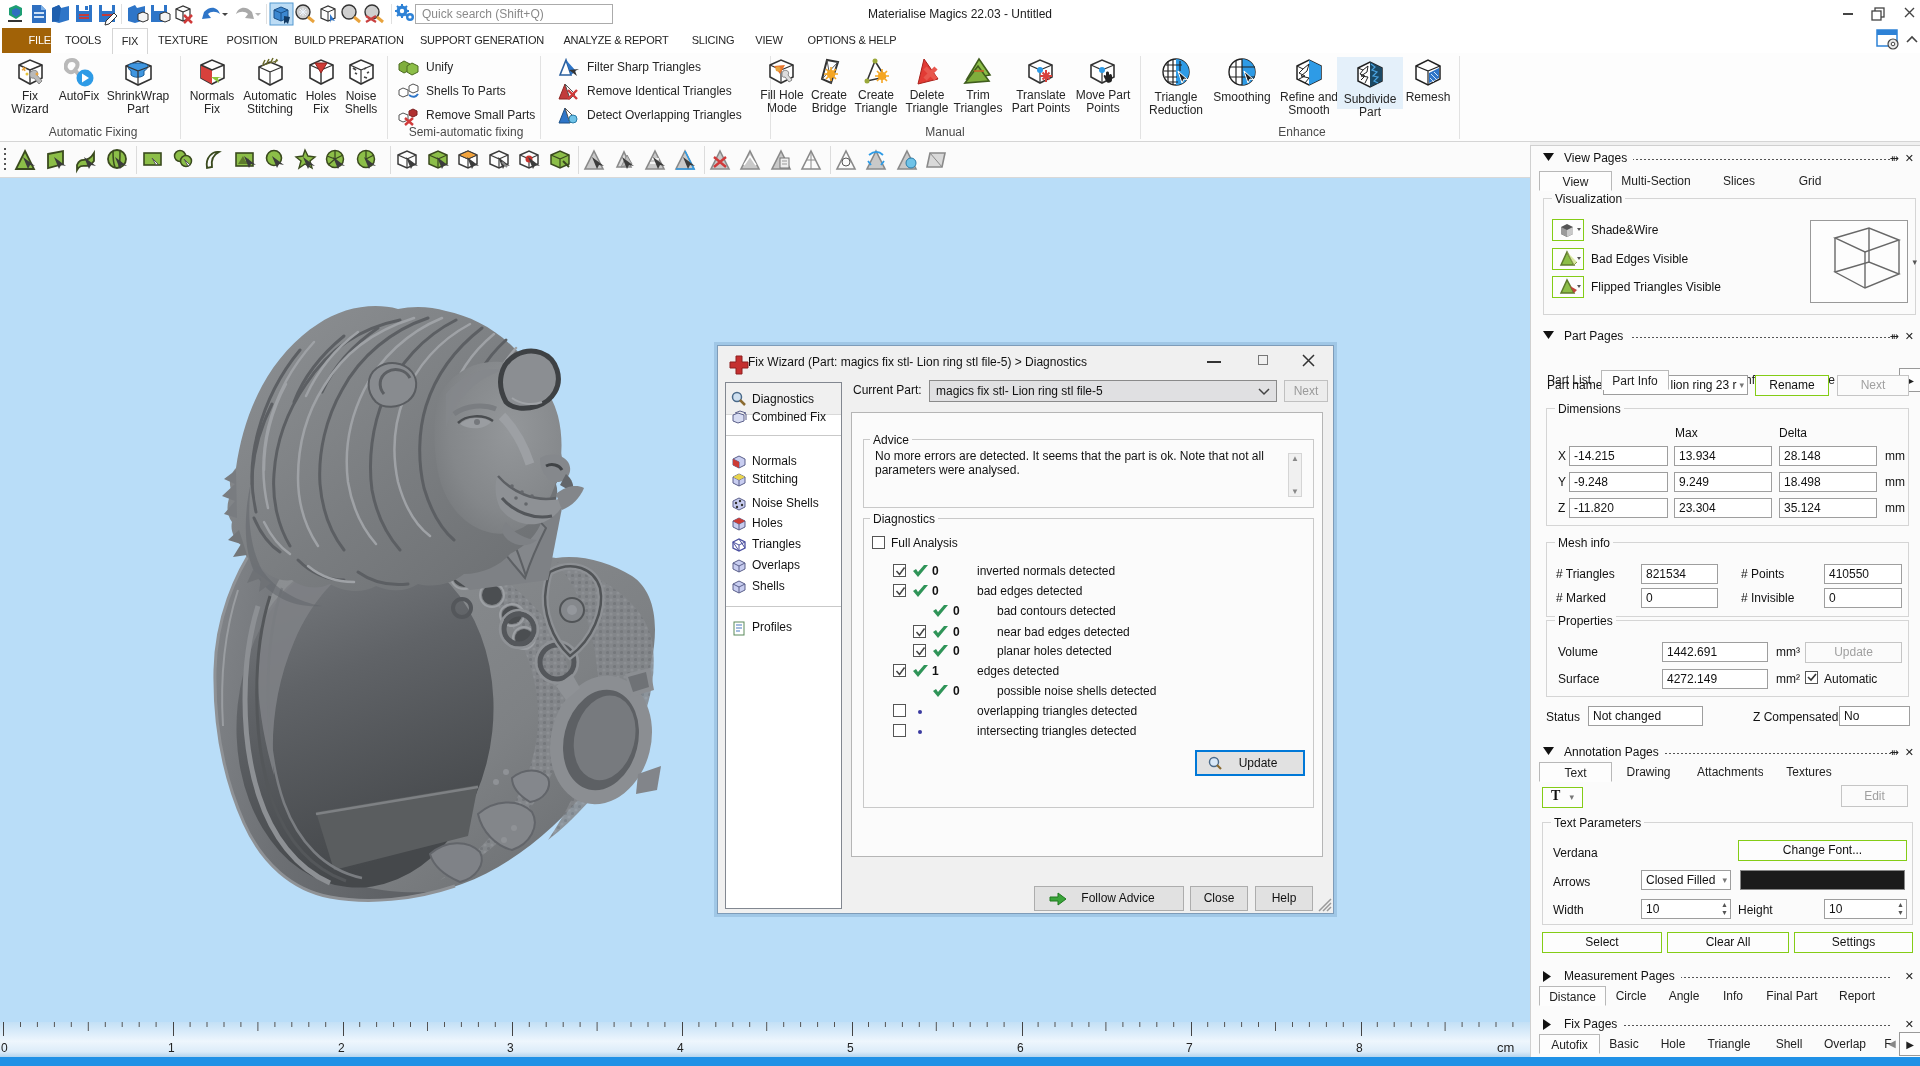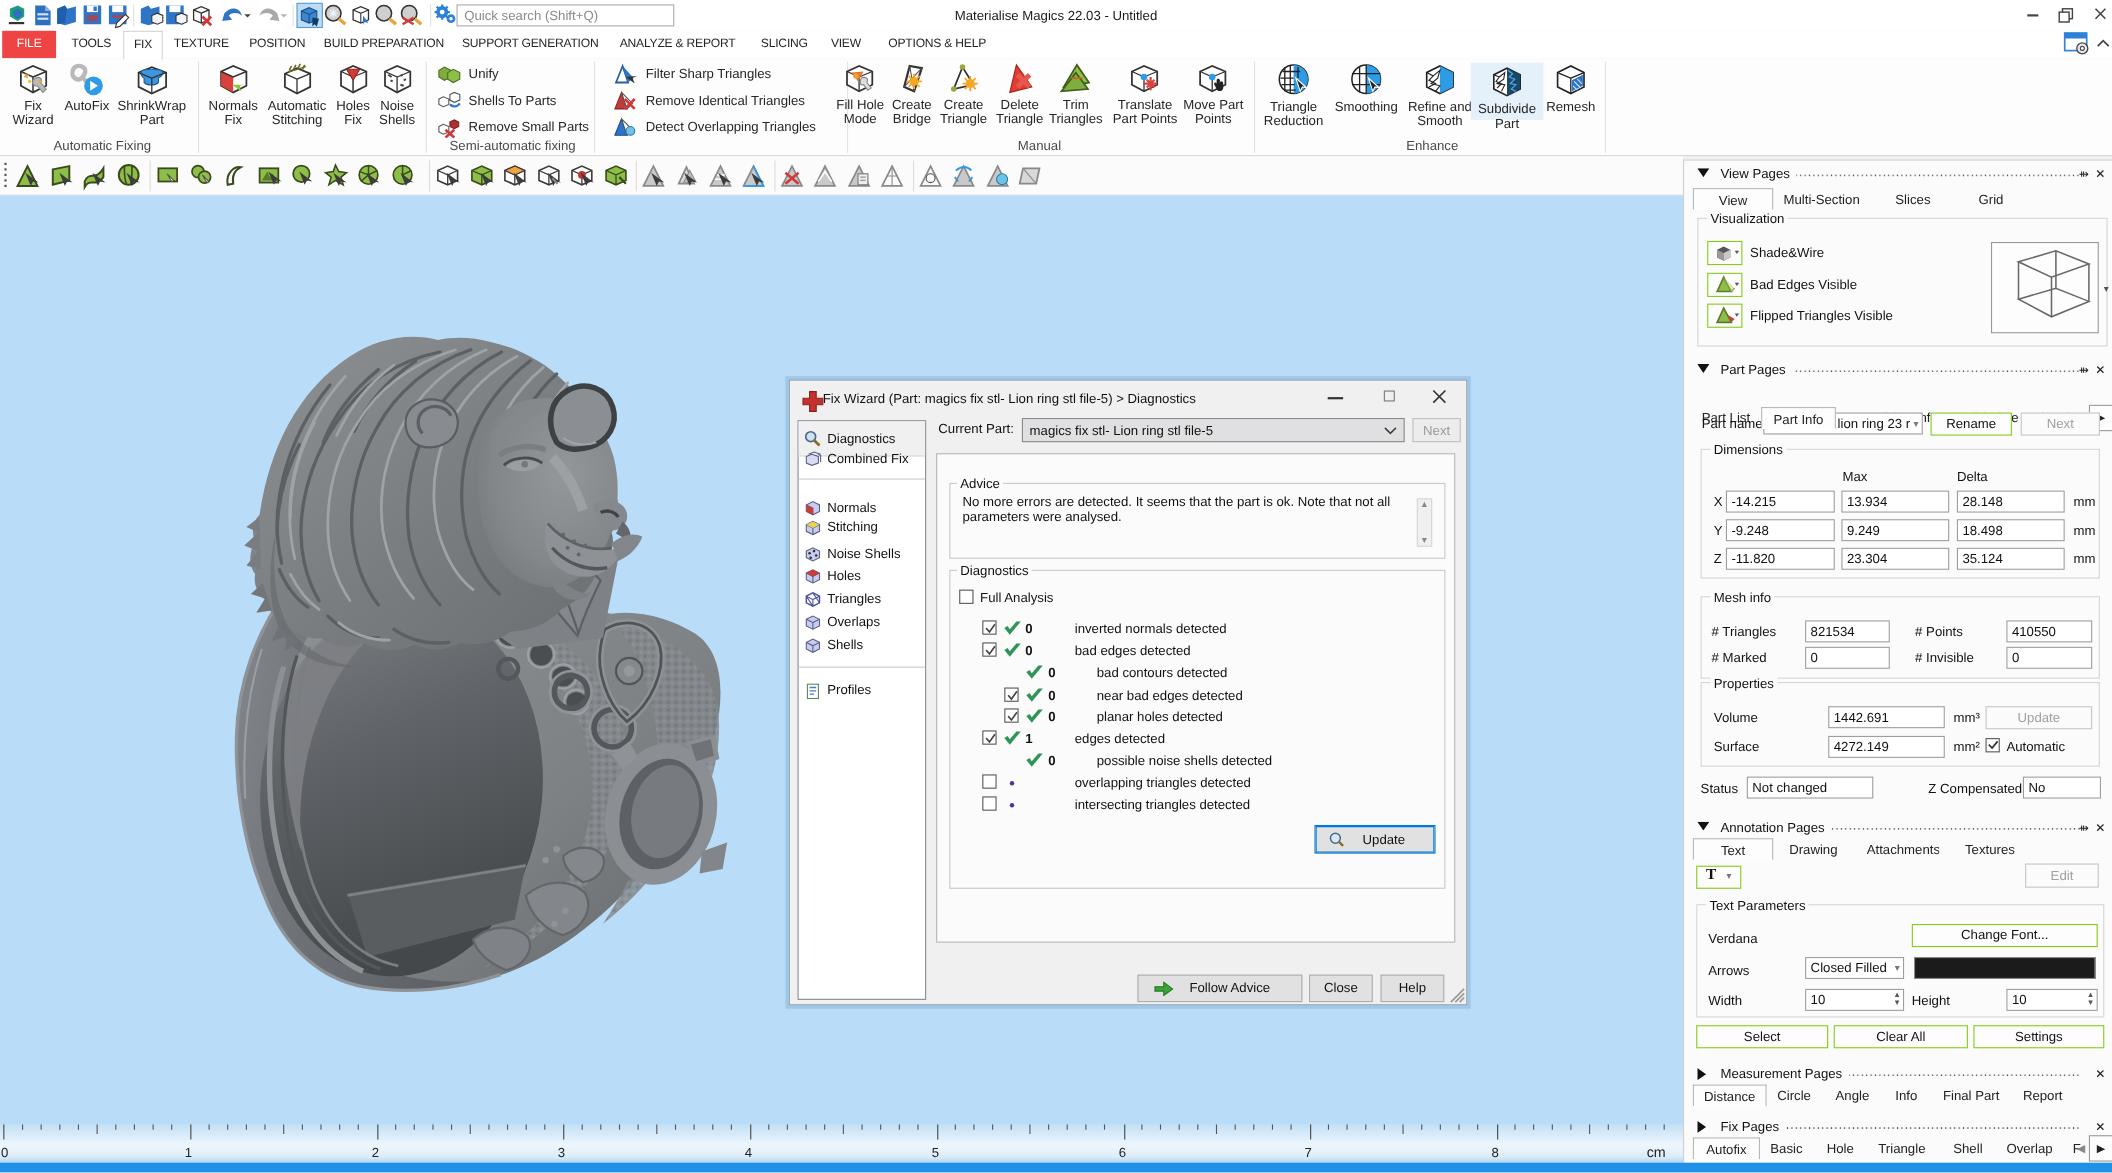--- a/index.html
+++ b/index.html
@@ -8,21 +8,21 @@
 .abs { position:absolute; }
 
 
 #titlebar { left:0; top:0; width:1920px; height:28px; background:#ffffff; }
 #searchbox { left:415px; top:4px; width:198px; height:20px; border:1px solid #ababab; background:#fff; color:#8a8a8a; font-size:12px; line-height:18px; padding-left:6px; }
 #apptitle { left:700px; top:0; width:520px; height:28px; line-height:28px; text-align:center; color:#1a1a1a; font-size:12px; }
 
 
 #menubar { left:0; top:28px; width:1920px; height:25px; background:#ffffff; }
 .mtab { position:absolute; top:0; height:25px; line-height:25px; text-align:center; color:#262626; font-size:11px; letter-spacing:-0.2px; white-space:nowrap; }
-#mfile { background:#ef4444; color:#fff; }
+#mfile { background:#a16207; color:#fff;text-align:right; }
 #mfix { background:#ffffff; border:1px solid #d5d5d5; border-bottom:none; height:26px; z-index:3; }
 
 
 #ribbon { left:0; top:53px; width:1920px; height:89px; background:#fdfdfd; border-bottom:1px solid #d5d5d5; }
 .rsep { position:absolute; top:3px; width:1px; height:83px; background:#e2e2e2; }
 .rlabel { position:absolute; top:72px; height:14px; line-height:14px; text-align:center; color:#4a4a4a; font-size:12px; width:200px; margin-left:-100px; }
 .rbtn { position:absolute; top:4px; text-align:center; color:#262626; font-size:12px; line-height:13px; white-space:nowrap; }
 .rbtn svg { display:block; margin:0 auto 2px auto; }
 .rsmall { position:absolute; height:18px; font-size:12px; color:#262626; line-height:18px; white-space:nowrap; }
 .rsmall svg { display:inline-block; vertical-align:middle; margin-right:5px; }

